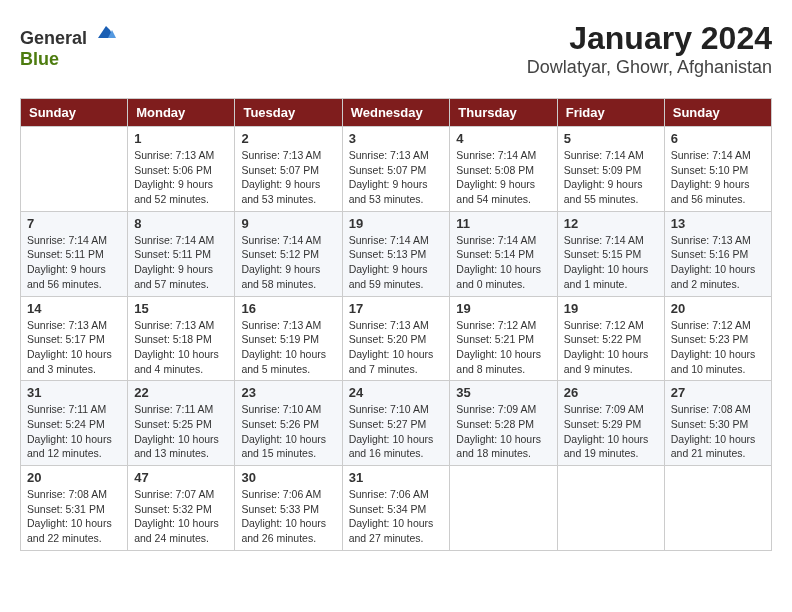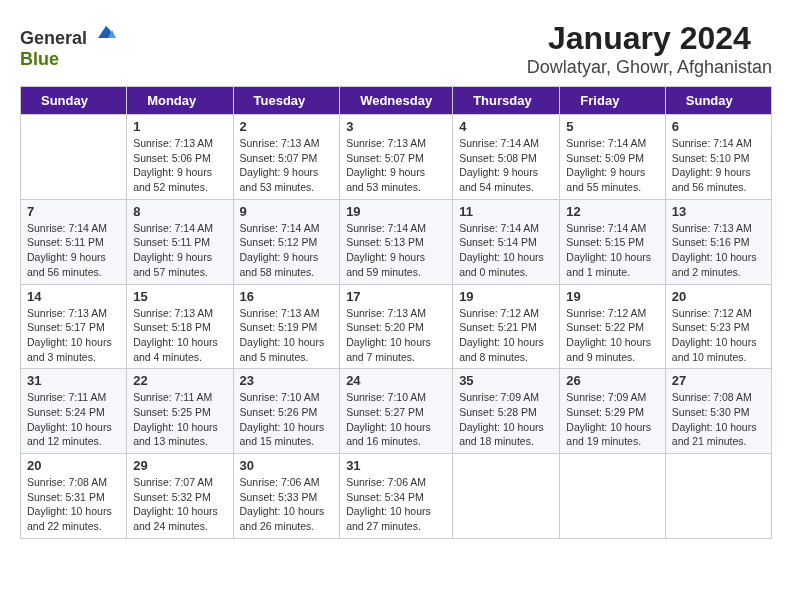--- a/index.html
+++ b/index.html
@@ -7,21 +7,21 @@
       font-family: Arial, sans-serif;
       background: #fff;
       width: 792px;
       min-height: 612px;
       padding: 20px;
     }
     .header-logo {
       display: flex;
       align-items: flex-start;
       justify-content: space-between;
-      margin-bottom: 8px;
+      margin-bottom: 20px;
     }
     .logo {
       display: flex;
       align-items: center;
     }
     .logo-text-general {
       font-size: 18px;
       font-weight: bold;
       color: #333;
     }
@@ -36,36 +36,35 @@
       height: 24px;
       margin-left: 2px;
     }
     .title-section {
       text-align: right;
     }
     .month-title {
       font-size: 32px;
       font-weight: bold;
       color: #222;
-      text-align: center;
     }
     .location-title {
       font-size: 18px;
       color: #444;
     }
     .calendar-table {
       width: 100%;
       border-collapse: collapse;
       margin-top: 8px;
     }
     .calendar-table th {
-      background-color: #4c1d95;
+      background-color: #7f1d1d;
       color: #fff;
       font-size: 13px;
-      padding: 6px 20px;
+      padding: 6px 8px;
       text-align: left;
       border: 1px solid #ccc;
     }
     .calendar-table td {
       border: 1px solid #ccc;
       vertical-align: top;
       padding: 4px 6px;
       font-size: 11px;
       color: #333;
       width: 108px;
@@ -240,21 +239,21 @@
             <div class="day-number">27</div>
             <div class="day-info">Sunrise: 7:08 AM<br>Sunset: 5:30 PM<br>Daylight: 10 hours<br>and 21 minutes.</div>
           </td>
         </tr>
         <tr>
           <td>
             <div class="day-number">20</div>
             <div class="day-info">Sunrise: 7:08 AM<br>Sunset: 5:31 PM<br>Daylight: 10 hours<br>and 22 minutes.</div>
           </td>
           <td>
-            <div class="day-number">29</div>
+            <div class="day-number">47</div>
             <div class="day-info">Sunrise: 7:07 AM<br>Sunset: 5:32 PM<br>Daylight: 10 hours<br>and 24 minutes.</div>
           </td>
           <td>
             <div class="day-number">30</div>
             <div class="day-info">Sunrise: 7:06 AM<br>Sunset: 5:33 PM<br>Daylight: 10 hours<br>and 26 minutes.</div>
           </td>
           <td>
             <div class="day-number">31</div>
             <div class="day-info">Sunrise: 7:06 AM<br>Sunset: 5:34 PM<br>Daylight: 10 hours<br>and 27 minutes.</div>
           </td>

